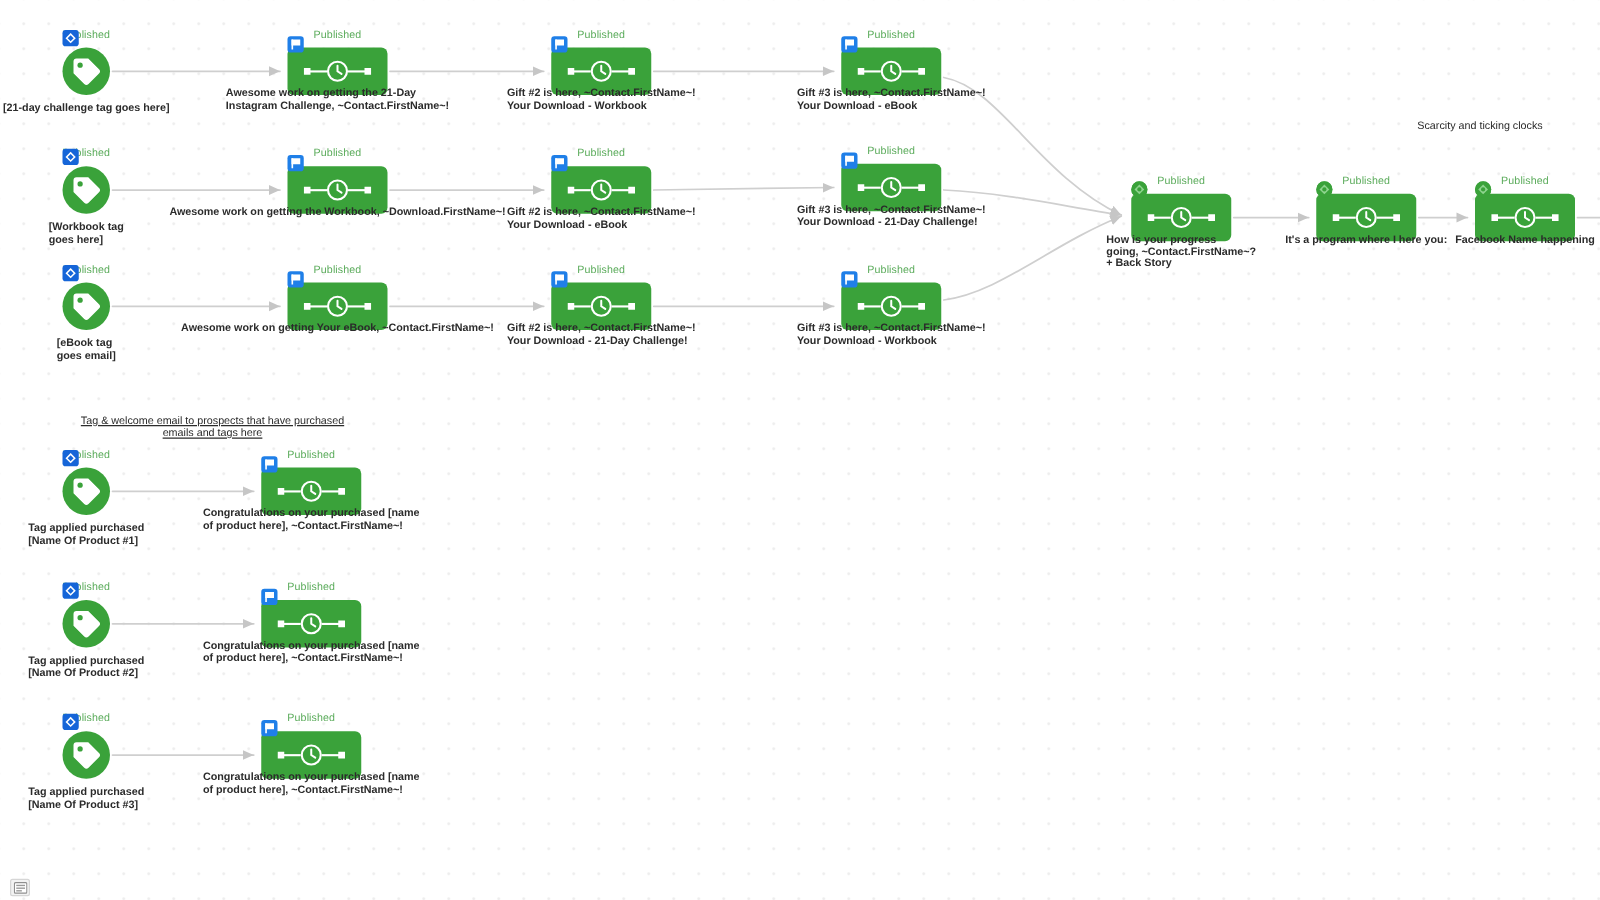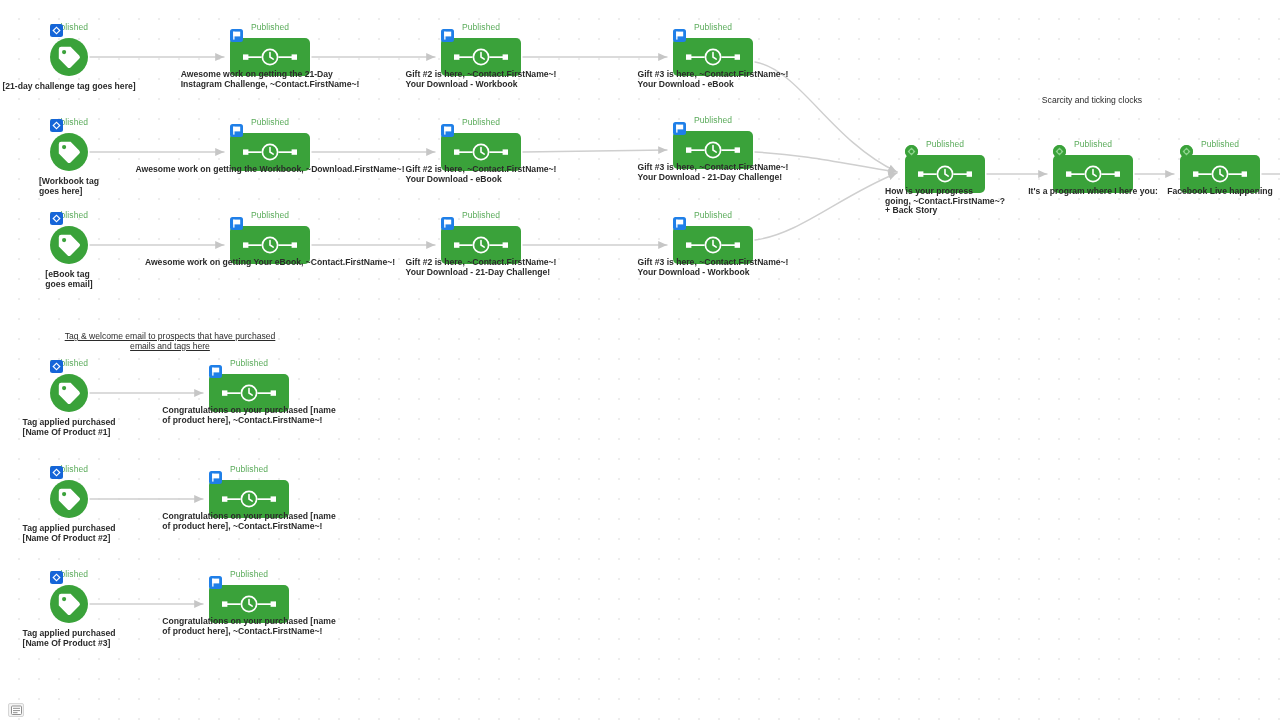--- a/index.html
+++ b/index.html
@@ -471,21 +471,21 @@
             <path d="M 27 4.6 L 27 9 L 30.2 11.1" fill="none" stroke="#ffffff" stroke-width="1.6" stroke-linecap="round"></path>
           </svg>
         </div>
         <div class="badge badge-seq">
           <svg width="13" height="13" viewBox="0 0 13 13">
             <circle cx="6.5" cy="6.5" r="6.5" fill="#3aa23a"></circle>
             <path d="M6.5 2.6 L10.4 6.5 L6.5 10.4 L2.6 6.5 Z" fill="#8fd48f"></path>
             <circle cx="6.5" cy="6.5" r="1.7" fill="#3aa23a"></circle>
           </svg>
         </div>
-        <div class="caption">Facebook Live happening</div>
+        <div class="caption">Facebook Name happening</div>
       </div>
       <div class="node tag-node" style="left: 69px; top: 374px;">
         <div class="status">Published</div>
         <div class="disc">
           <svg width="24" height="24" viewBox="0 0 24 24">
             <path d="M13.6 1.8 L22.2 10.4 A2.4 2.4 0 0 1 22.2 13.8 L13.8 22.2 A2.4 2.4 0 0 1 10.4 22.2 L1.8 13.6 L1.8 4.2 A2.4 2.4 0 0 1 4.2 1.8 Z" fill="#ffffff"></path>
             <circle cx="7.1" cy="7.1" r="2.1" fill="#3aa23a"></circle>
           </svg>
         </div>
         <div class="badge badge-tag">
@@ -590,21 +590,21 @@
             <path d="M3.2 2.6 L10.2 2.6 L10.2 7.4 L3.2 7.4 Z" fill="#ffffff"></path>
             <rect x="3.2" y="2.6" width="1.3" height="8" fill="#ffffff"></rect>
           </svg>
         </div>
         <div class="caption">Congratulations on your purchased [name
 of product here], ~Contact.FirstName~!</div>
       </div>
     </div>
 
   <div id="annotation-layer">
-      <div class="annotation" style="left: 1092px; top: 95px;">Scarcity and ticking clocks</div>
+      <div class="annotation" style="left: 1184px; top: 95px;">Scarcity and ticking clocks</div>
       <div class="annotation" style="left: 170px; top: 331px; text-decoration: underline;">Tag &amp; welcome email to prospects that have purchased
 emails and tags here</div>
     </div>
 
   <div id="minimap-toggle">
     <svg width="11" height="11" viewBox="0 0 11 11">
       <rect x="0.5" y="1" width="10" height="8.5" rx="1" fill="#ffffff" stroke="#8f8f8f" stroke-width="1"></rect>
       <rect x="2" y="2.8" width="7" height="1.1" fill="#9a9a9a"></rect>
       <rect x="2" y="5" width="7" height="1.1" fill="#9a9a9a"></rect>
       <rect x="2" y="7.1" width="4.5" height="1.1" fill="#9a9a9a"></rect>

